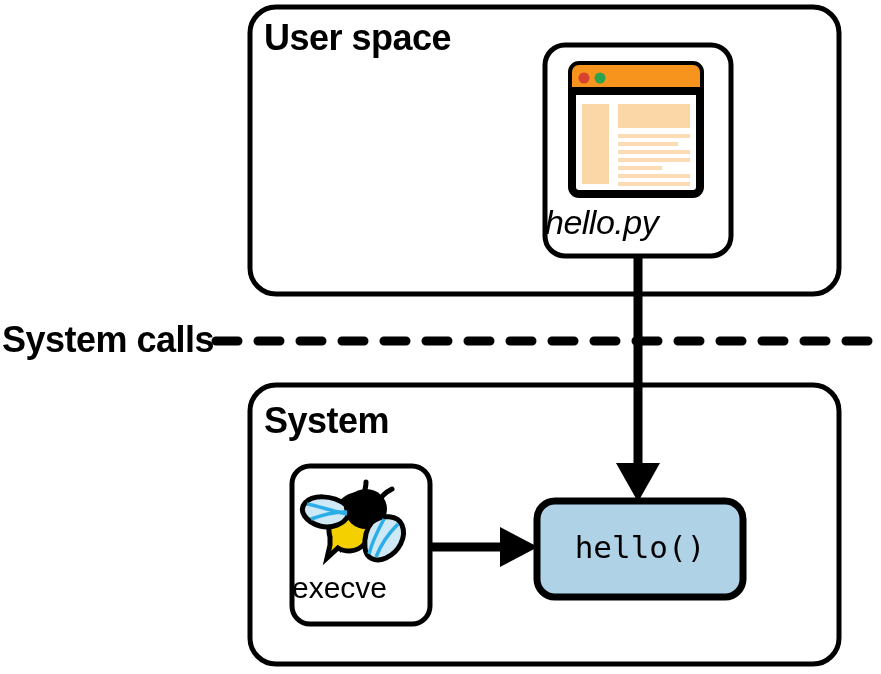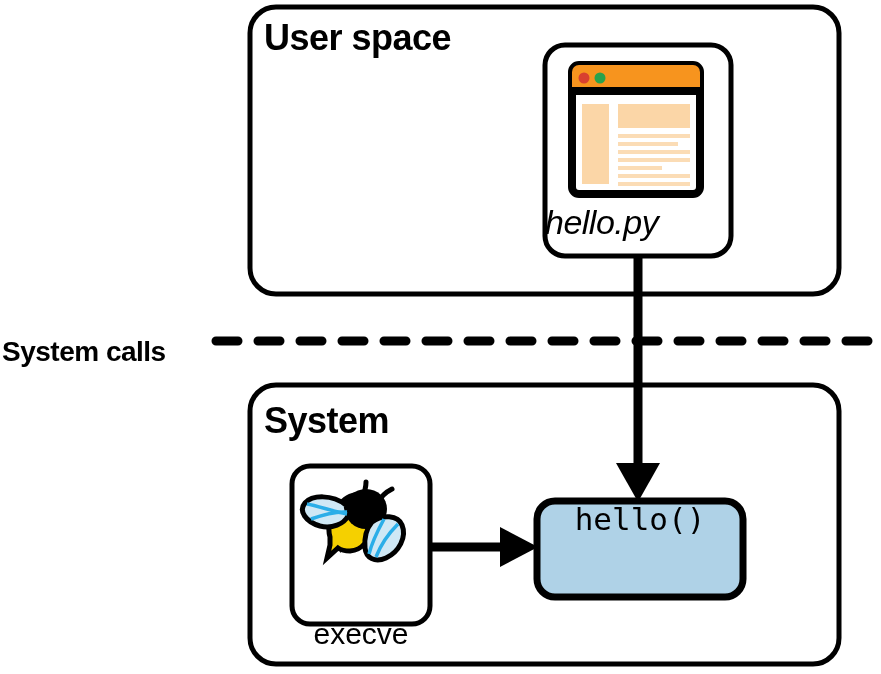--- a/index.html
+++ b/index.html
@@ -20,49 +20,47 @@
     font-size:36px;
     font-weight:700;
     letter-spacing:-0.5px;
     line-height:1;
   }
   #user-space-title{left:264px;top:20px;}
   #kernel-title{left:264px;top:403px;}
 
   #system-calls-label{
     left:2px;top:322px;
-    font-size:28px;
+    font-size:36px;
     font-weight:700;
     letter-spacing:-0.5px;
     line-height:1;
-    margin-top:16px;
   }
 
   #file-caption{
     left:545px;top:205px;
     width:185px;
     font-size:34px;
     font-style:italic;
     font-weight:400;
     letter-spacing:-0.5px;
     line-height:1;
   }
 
   #execve-caption{
     left:292px;top:573px;
     width:138px;
-    text-align:center;
+    text-align:left;
     font-size:30px;
     font-weight:400;
     line-height:1;
-    margin-top:46px;
   }
 
   #hello-label{
-    left:540px;top:504px;
+    left:540px;top:532px;
     width:200px;
     text-align:center;
     font-family:"DejaVu Sans Mono","Liberation Mono",monospace;
     font-size:31px;
     font-weight:400;
     line-height:1;
   }
 </style>
 </head>
 <body>

